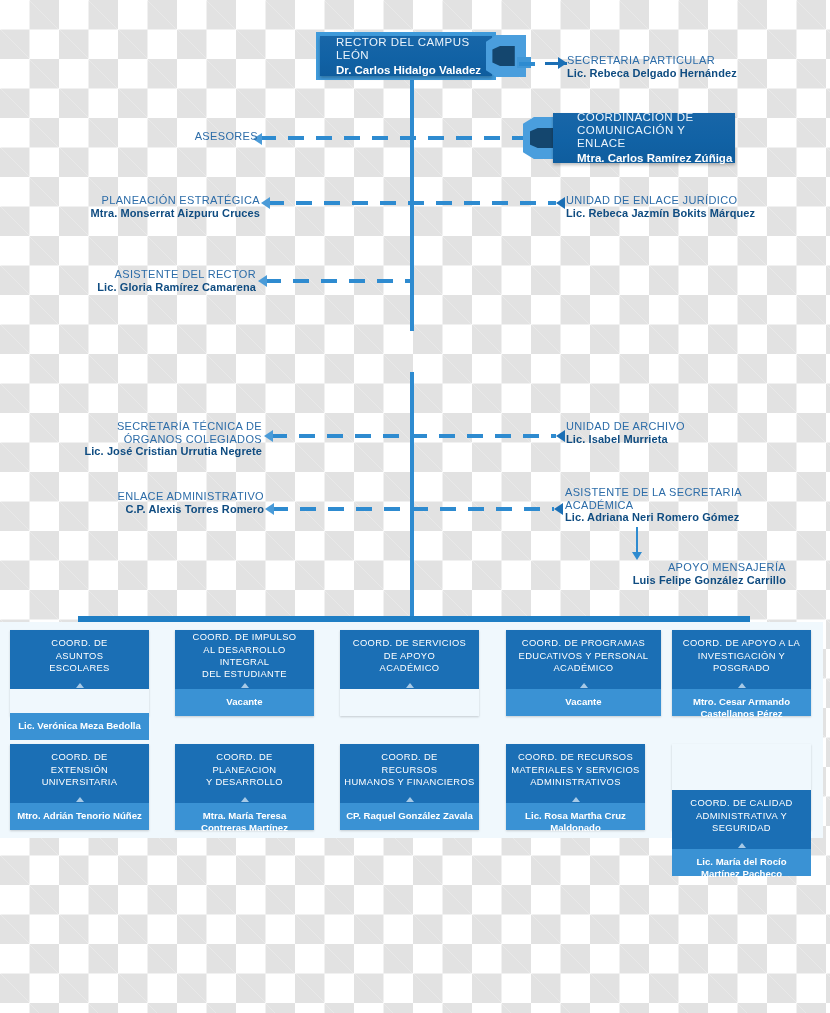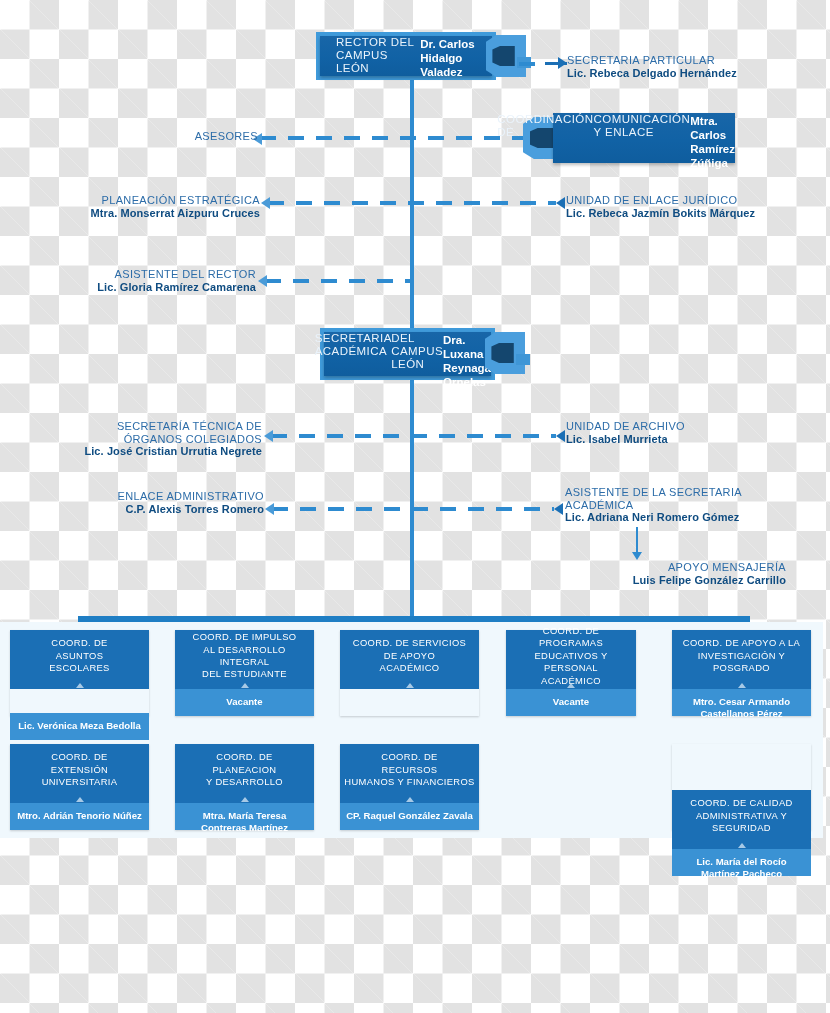--- a/index.html
+++ b/index.html
@@ -34,21 +34,21 @@
   .arrow-d{position:absolute;width:0;height:0;
     border-left:5px solid transparent;border-right:5px solid transparent;
     border-top:8px solid #2e8bd0;}
 
   
   .major{position:absolute;}
   .major .body{
     position:absolute;left:0;top:0;
     background:linear-gradient(to bottom,#1866a8 0%,#1162a5 55%,#0f5d9e 100%);
     box-shadow:0 2px 3px rgba(0,0,0,.25);
-    display:flex;flex-direction:row;justify-content:flex-end;
+    display:flex;flex-direction:column;justify-content:center;
     padding-left:16px;box-sizing:border-box;
   }
   .major .frame{
     position:absolute;left:0;top:0;
     background:#3f9ada;
   }
   .major .t1{color:#eaf3fb;font-size:11.5px;letter-spacing:.45px;line-height:13px;}
   .major .t2{color:#ffffff;font-size:11.5px;font-weight:bold;line-height:14px;margin-top:1px;}
   .cube{position:absolute;}
   .cube .c-outer{position:absolute;left:0;top:0;width:100%;height:100%;
@@ -148,33 +148,20 @@
     <div class="name">Lic. Rebeca Jazmín Bokits Márquez</div>
   </div>
 
   <div class="dash" style="left:265px;top:279px;width:147px;"></div>
   <div class="arrow-r" style="left:258px;top:275px;transform:rotate(180deg);"></div>
   <div class="lbl left" style="left:96px;top:268px;width:160px;">
     <div class="role">ASISTENTE DEL RECTOR</div>
     <div class="name">Lic. Gloria Ramírez Camarena</div>
   </div>
 
-  <div class="major" style="left:320px;top:328px;width:205px;height:52px;">
-    <div class="frame" style="width:175px;height:52px;"></div>
-    <div class="body" style="left:4px;top:4px;width:167px;height:44px;">
-      <div class="t1">SECRETARIA ACADÉMICA</div>
-      <div class="t1">DEL CAMPUS LEÓN</div>
-      <div class="t2">Dra. Luxana Reynaga Ornelas</div>
-    </div>
-    <div class="cube" style="left:165px;top:4px;width:40px;height:42px;">
-      <div class="c-outer"></div>
-        <div class="c-inner"></div>
-        <div class="c-tab"></div>
-    </div>
-  </div>
 
   <div class="dash" style="left:271px;top:434px;width:285px;"></div>
   <div class="arrow-r" style="left:264px;top:430px;transform:rotate(180deg);"></div>
   <div class="arrow-l" style="left:556px;top:430px;"></div>
   <div class="lbl left" style="left:20px;top:420px;width:242px;">
     <div class="role nl">SECRETARÍA TÉCNICA DE
 ÓRGANOS COLEGIADOS</div>
     <div class="name">Lic. José Cristian Urrutia Negrete</div>
   </div>
   <div class="lbl right" style="left:566px;top:420px;width:220px;">
@@ -220,21 +207,21 @@
 DEL ESTUDIANTE</div>
     <div class="sep"></div>
     <div class="body nl" style="height:27px;">Vacante</div>
   </div>
   <div class="unit" style="left:340px;top:630px;width:139px;height:86px;">
     <div class="head nl" style="height:54px;">COORD. DE SERVICIOS
 DE APOYO
 ACADÉMICO</div>
     <div class="sep"></div>
   </div>
-  <div class="unit" style="left:506px;top:630px;width:130px;height:86px;">
+  <div class="unit" style="left:506px;top:630px;width:155px;height:86px;">
     <div class="head nl" style="height:54px;">COORD. DE PROGRAMAS
 EDUCATIVOS Y PERSONAL
 ACADÉMICO</div>
     <div class="sep"></div>
     <div class="body nl" style="height:27px;">Vacante</div>
   </div>
   <div class="unit" style="left:672px;top:630px;width:139px;height:86px;">
     <div class="head nl" style="height:54px;">COORD. DE APOYO A LA
 INVESTIGACIÓN Y
 POSGRADO</div>
@@ -256,20 +243,27 @@
     <div class="sep"></div>
     <div class="body nl" style="height:27px;">Mtra. María Teresa Contreras Martínez</div>
   </div>
   <div class="unit" style="left:340px;top:744px;width:139px;height:86px;">
     <div class="head nl" style="height:54px;">COORD. DE
 RECURSOS
 HUMANOS Y FINANCIEROS</div>
     <div class="sep"></div>
     <div class="body nl" style="height:27px;">CP. Raquel González Zavala</div>
   </div>
+  <div class="unit" style="left:506px;top:744px;width:139px;height:86px;">
+    <div class="head nl" style="height:54px;">COORD. DE RECURSOS
+MATERIALES Y SERVICIOS
+ADMINISTRATIVOS</div>
+    <div class="sep"></div>
+    <div class="body nl" style="height:27px;">Lic. Rosa Martha Cruz Maldonado</div>
+  </div>
   <div class="unit" style="left:672px;top:744px;width:139px;height:86px;">
     <div class="head nl" style="height:54px;margin-top:46px;">COORD. DE CALIDAD
 ADMINISTRATIVA Y
 SEGURIDAD</div>
     <div class="sep"></div>
     <div class="body nl" style="height:27px;">Lic. María del Rocío Martínez Pacheco</div>
   </div>
 
 </div>
 

